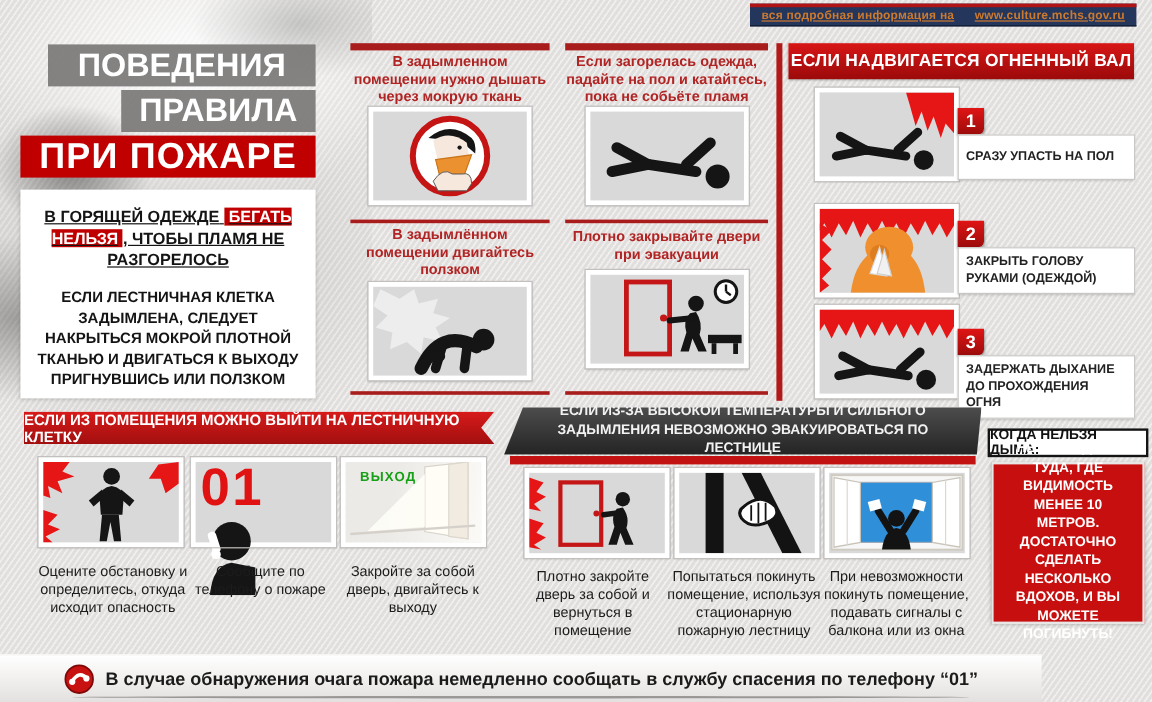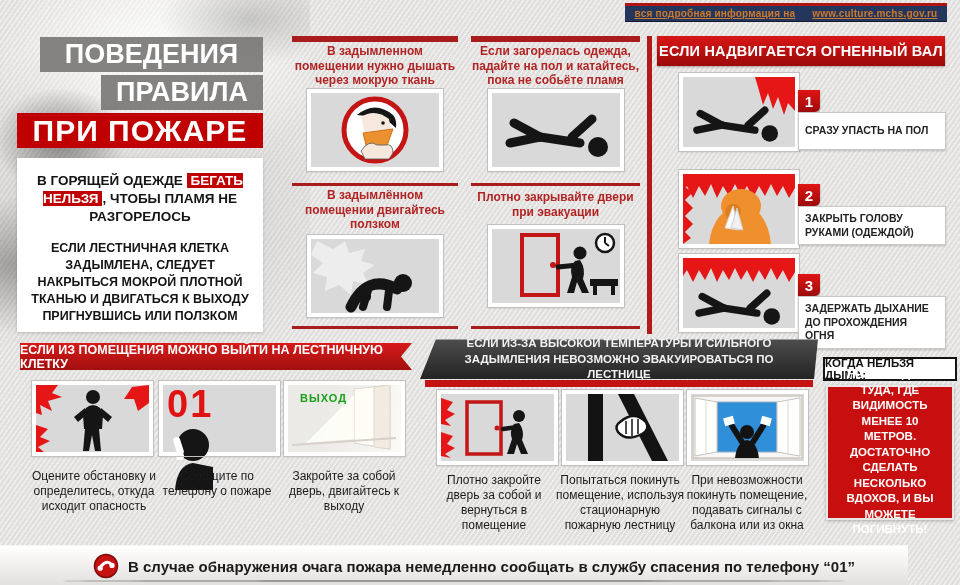--- a/index.html
+++ b/index.html
@@ -32,21 +32,21 @@
   .title-block{position:absolute;left:17px;top:37px;width:246px;display:flex;flex-direction:column;align-items:flex-end;gap:3px;}
   .title-bar{display:flex;align-items:center;justify-content:center;color:#fff;font-weight:bold;height:35px;}
   .tb1{width:162px;background:rgba(122,120,119,.92);font-size:27px;}
   .tb2{width:223px;background:rgba(122,120,119,.92);font-size:27px;}
   .tb3{width:246px;background:#c00000;font-size:30px;letter-spacing:1px;}
   
   .intro-box{
     position:absolute;left:17px;top:158px;width:246px;height:174px;background:#fff;
     box-shadow:0 1px 3px rgba(0,0,0,.18);text-align:center;color:#141414;
   }
-  .intro-p1{margin:14px 10px 0;font-size:13.5px;font-weight:bold;line-height:1.32;}
+  .intro-p1{margin:14px 10px 0;font-size:13.5px;font-weight:bold;line-height:1.32;text-decoration:underline;}
   .intro-hl{background:#c00000;color:#fff;padding:0 4px;}
   .intro-p2{margin:15px 12px 0;font-size:12.5px;font-weight:bold;line-height:1.35;}
   
   .tip{position:absolute;display:flex;flex-direction:column;align-items:center;}
   .tip-topbar{width:100%;height:6px;background:#a81c1c;}
   .tip-caption{color:#b12424;font-size:12px;line-height:1.22;text-align:center;font-weight:bold;display:flex;align-items:center;justify-content:center;}
   .row1 .tip-caption{min-height:42px;margin:2px 0 1px;}
   .row2 .tip-caption{min-height:34px;margin:2px 0 3px;}
   .imgbox{background:#d9d9d9;border:4px solid #fff;outline:1px solid #c2c0be;box-shadow:0 1px 2px rgba(0,0,0,.18);}
   .tip .imgbox{width:128px;height:74px;}
@@ -101,27 +101,27 @@
     position:absolute;left:826px;top:385px;width:128px;height:135px;background:#c80f0f;border:2px solid #e9e7e5;box-sizing:border-box;
     box-shadow:0 1px 3px rgba(0,0,0,.25);
     color:#fff;font-weight:bold;font-size:11.5px;line-height:1.35;text-align:center;
     display:flex;align-items:center;justify-content:center;padding:6px;
   }
   
   .footer-bar{
     position:absolute;left:0;top:545px;width:868px;height:40px;
     background:linear-gradient(180deg,#ffffff,#edebe9 65%,#e2e0de);
     border-top:1px solid #f6f5f4;
-    display:flex;align-items:center;justify-content:center;gap:9px;padding-left:40px;
+    display:flex;align-items:center;justify-content:center;gap:9px;
   }
   .footer-bar::after{content:"";position:absolute;left:60px;right:60px;bottom:4px;height:2px;background:rgba(60,60,60,.45);border-radius:50%;filter:blur(.5px);}
   .footer-text{font-size:15px;font-weight:bold;color:#1b1b1b;}
   
   .call-panel{display:flex;align-items:center;justify-content:flex-start;gap:2px;}
-  .big01{color:#e01212;font-weight:bold;font-size:38px;line-height:1;letter-spacing:2px;padding-left:4px;}
+  .big01{color:#e01212;font-weight:bold;font-size:44px;line-height:1;letter-spacing:2px;padding-left:4px;}
   .exit-scene{position:relative;background:linear-gradient(100deg,#eceae6 35%,#fbfaf6);}
   .exit-sign{position:absolute;left:12px;top:7px;color:#17a017;font-weight:bold;font-size:11px;letter-spacing:1px;}
   svg{display:block;}
 </style>
 </head>
 <body>
 
 <div class="poster">
 
   <svg width="0" height="0" style="position:absolute">

